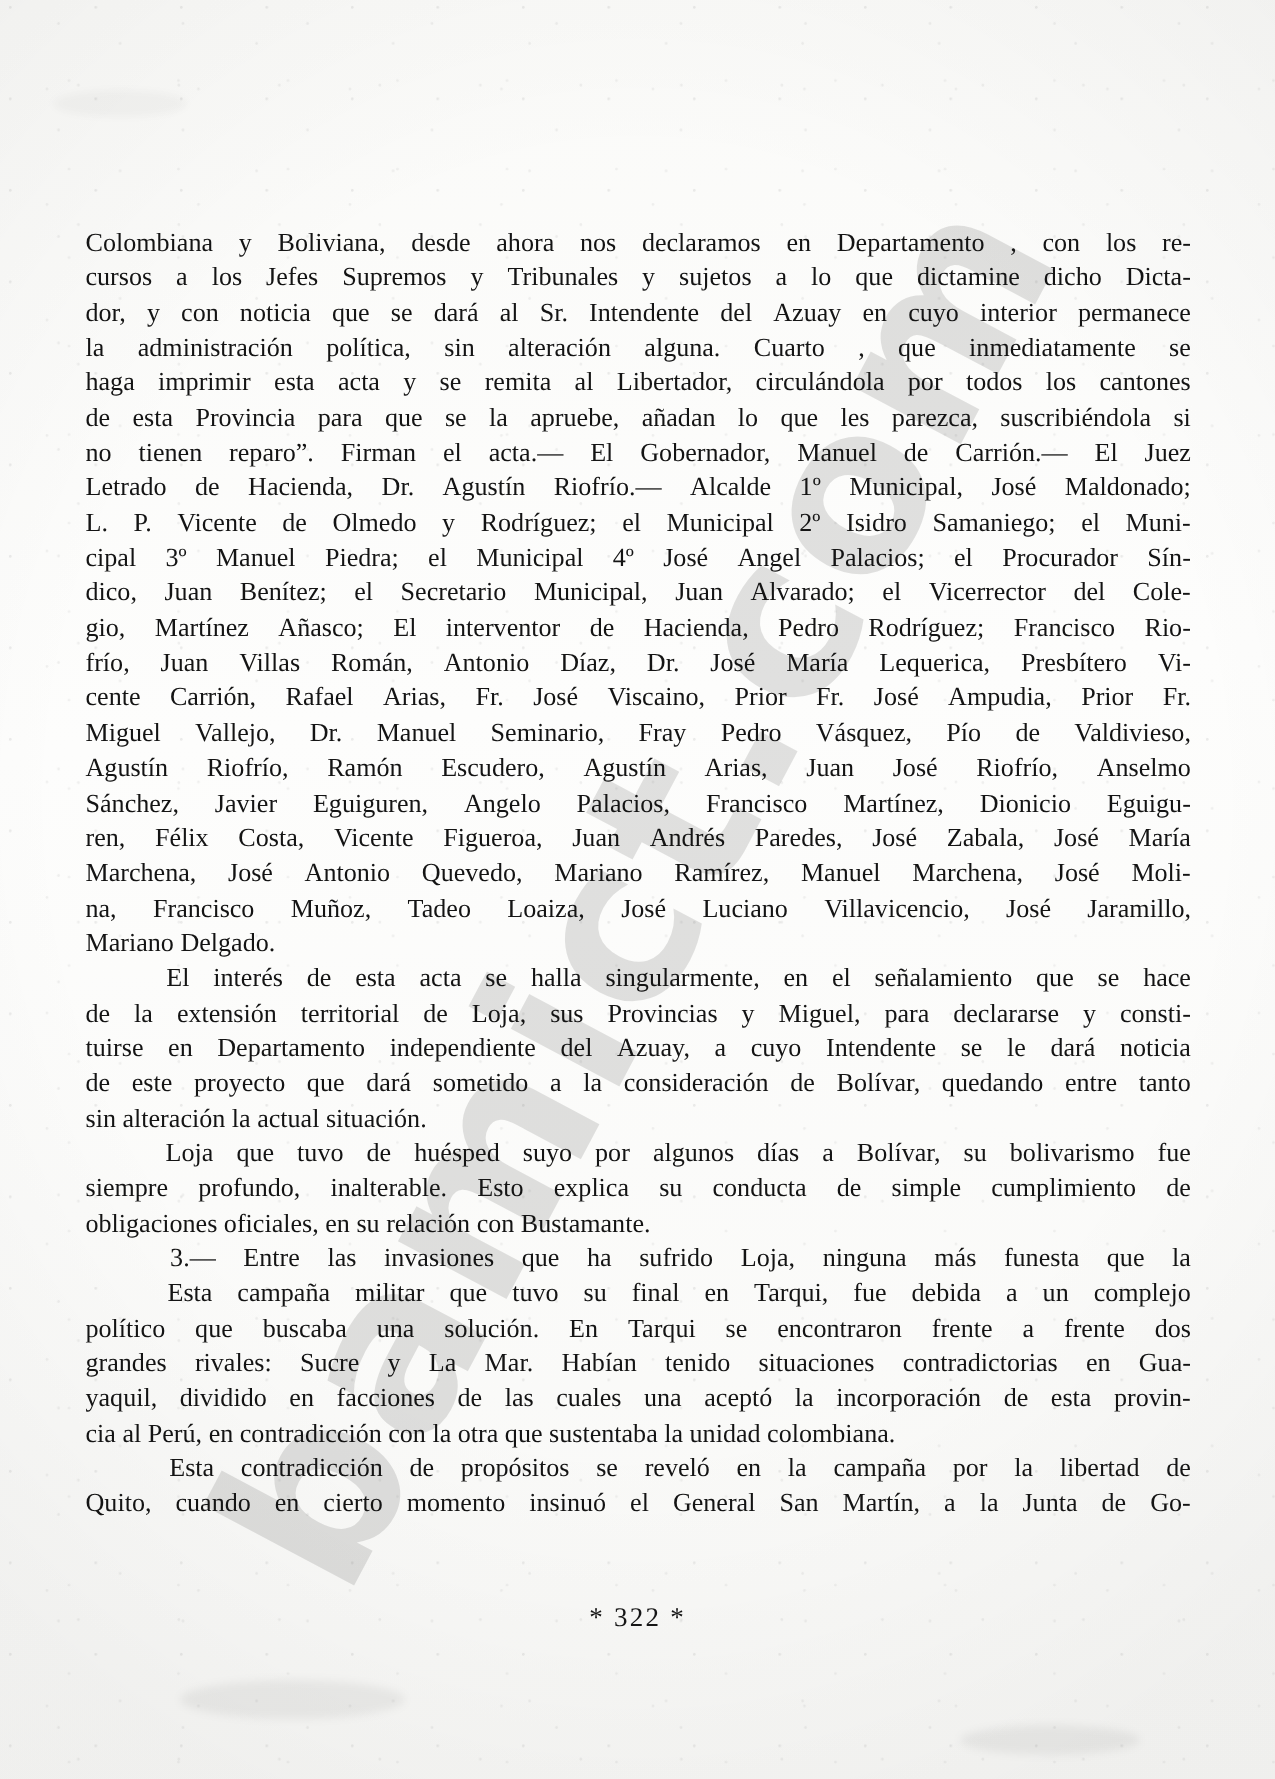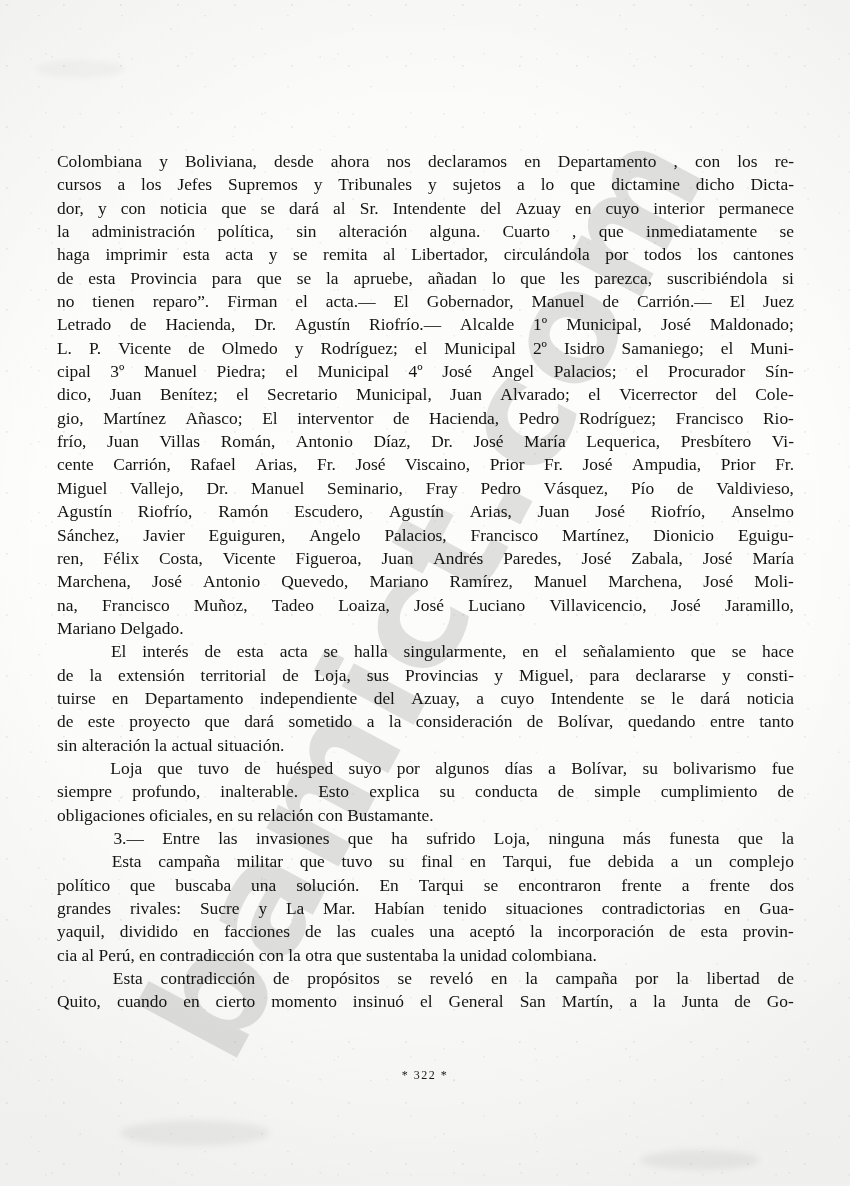--- a/index.html
+++ b/index.html
@@ -98,21 +98,21 @@
 
   b, .bold { font-weight: 400; }
 
   #pagenum {
     position: absolute;
     left: 0;
     right: 0;
     top: 1068px;
     z-index: 5;
     text-align: center;
-    font-size: 12px;
+    font-size: 18px;
     letter-spacing: 1.5px;
     color: #161616;
     font-family: "Liberation Serif", "DejaVu Serif", serif;
   }
 
   
   .smudge {
     position: absolute;
     z-index: 2;
     pointer-events: none;

